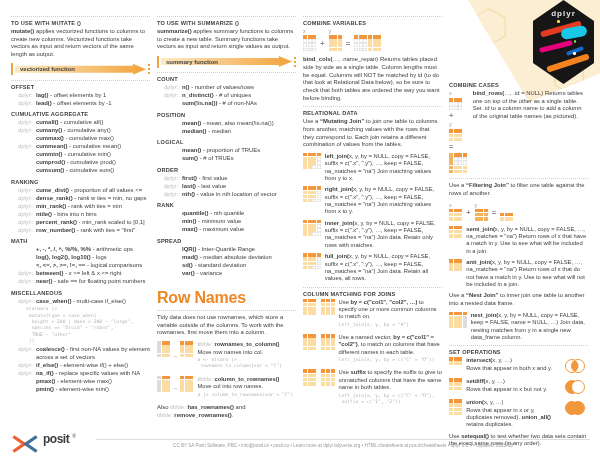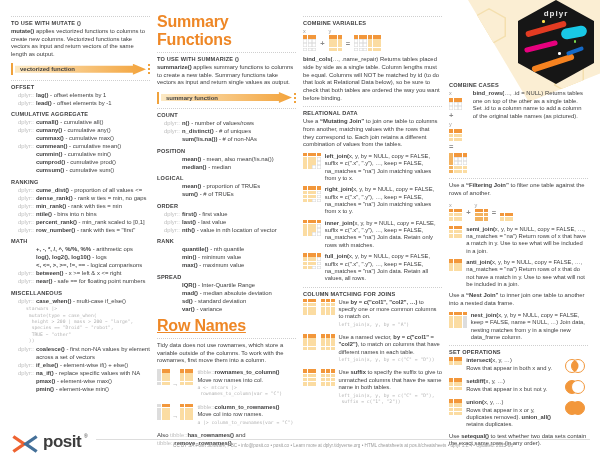--- a/index.html
+++ b/index.html
@@ -5,39 +5,39 @@
   html,body{margin:0;padding:0;background:#ffffff;}
   .page{position:relative;width:600px;height:463px;background:#fff;overflow:hidden;
         font-family:"Liberation Sans",sans-serif;color:#404041;}
   
   .corner{position:absolute;top:0;right:0;width:132px;height:102px;
           background:#FBEED3;clip-path:polygon(0 0,100% 0,100% 72%,46% 100%,0 0);z-index:0;}
   .hexbg{position:absolute;clip-path:polygon(50% 0,100% 25%,100% 75%,50% 100%,0 75%,0 25%);background:#F4DFAE;}
   .hexbg .inner{position:absolute;inset:1.5px;clip-path:polygon(50% 0,100% 25%,100% 75%,50% 100%,0 75%,0 25%);background:#FBEED3;}
   .hb1{left:4px;top:8px;width:34px;height:38px;}
   .hb2{left:86px;top:60px;width:30px;height:34px;}
-  .hexsticker{position:absolute;right:6px;top:0px;width:76px;height:84px;background:#161616;
+  .hexsticker{position:absolute;right:6px;top:0px;width:61px;height:84px;background:#161616;
           clip-path:polygon(50% 0,100% 25%,100% 75%,50% 100%,0 75%,0 25%);z-index:1;}
   .hexlabel{position:absolute;top:9px;left:0;right:0;text-align:center;color:#e4e4e4;
           font-size:8px;letter-spacing:1px;font-weight:bold;}
   .plier{position:absolute;border-radius:4px;}
   .p1{width:42px;height:6px;background:#E23B22;left:7px;top:26px;transform:rotate(-16deg);}
   .p2{width:26px;height:11px;background:#19C8E6;right:7px;top:27px;border-radius:7px;transform:rotate(-10deg);}
   .p3{width:34px;height:5px;background:#E6007E;left:6px;top:44px;transform:rotate(-14deg);}
   .p4{width:44px;height:6px;background:#F58220;left:13px;top:60px;transform:rotate(-18deg);}
   .p5{width:18px;height:4px;background:#1469C7;right:10px;top:49px;transform:rotate(-20deg);}
   .dot{position:absolute;width:2.5px;height:2.5px;border-radius:50%;}
   .d1{background:#ffe14d;left:24px;top:20px;}
   .d2{background:#7ad94d;right:18px;top:40px;}
   .d3{background:#ffffff;left:40px;top:52px;}
   
   .cols{position:absolute;top:13px;left:11px;right:11px;display:flex;gap:7px;z-index:2;}
   .col{flex:0 0 139px;width:139px;}
   h1{font-size:16px;font-weight:600;color:#EE8726;margin:0 0 3px;letter-spacing:-.2px;}
-  h1.h1-2{margin-top:4px;text-decoration:underline;}
+  h1.h1-2{margin-top:12px;}
   .rule{border-top:1px dotted #cfcfcf;margin:3px 0 3px;}
   .subhead,.sec-head{font-size:5.6px;font-weight:bold;color:#3E3E3F;margin:3px 0 2px;letter-spacing:.2px;}
   .intro,.body{font-size:5.9px;line-height:1.3;margin:0 0 4px;}
   .flow{display:flex;align-items:center;height:13px;margin:2px 0 4px;}
   .dashv{border-left:2px dashed #F0A23C;height:12px;margin-right:2px;}
   .arrowbar{flex:1;height:11px;background:linear-gradient(90deg,#FCE9C4,#F3A33B);
             clip-path:polygon(0 18%,90% 18%,90% 0,100% 50%,90% 100%,90% 82%,0 82%);
             display:flex;align-items:center;}
   .arrowlabel{font-size:6px;font-weight:bold;padding-left:5px;color:#3E3E3F;}
   .dotv{border-left:2px dotted #F0A23C;height:10px;margin-left:2px;}
@@ -68,21 +68,21 @@
   .rn-arrow::before{content:"→";}
   .rn-arrow{font-size:6px;color:#8a8a8a;}
   .rntext{font-size:5.8px;line-height:1.3;flex:1;}
   .setop{display:flex;gap:4px;margin-bottom:4px;align-items:flex-start;}
   .sotext{flex:1;font-size:5.8px;line-height:1.27;}
   .venn{flex:0 0 auto;margin-top:1px;}
   .col4{padding-top:66px;}
   
   .footer{position:absolute;left:10px;right:10px;bottom:5px;height:32px;z-index:2;}
   .posit-logo{position:absolute;left:0;bottom:3px;display:flex;align-items:flex-start;gap:3px;}
-  .posit-text{font-size:17px;font-weight:bold;color:#3d3d3d;letter-spacing:-.5px;line-height:1;}
+  .posit-text{font-size:12px;font-weight:bold;color:#3d3d3d;letter-spacing:-.5px;line-height:1;}
   .reg{font-size:5px;color:#3d3d3d;}
   .footer-text{position:absolute;left:86px;right:0;bottom:10px;border-top:1px solid #ddd;
                padding-top:3px;font-size:4.6px;color:#9a9a9a;text-align:center;}
 </style>
 </head>
 <body>
 
 <div class="page">
 
   <div class="corner">
@@ -282,21 +282,20 @@
                 <div class="item">
                   <span class="prefix"></span><span class="fn">pmin()</span><span> - element-wise min()</span>
                   
                 </div>
               </div>
           </div>
         </div>
     </section>
 
     <section class="col">
-      <h1>Summary Functions</h1>
       <div class="rule"></div>
       <div class="subhead">TO USE WITH SUMMARIZE ()</div>
       <p class="intro"><b>summarize()</b><span> applies summary functions to columns to create a new table. Summary functions take vectors as input and return single values as output.</span></p>
       <div class="flow">
         <span class="dashv"></span>
         <div class="arrowbar">
             <span class="arrowlabel">summary function</span>
           </div>
         <span class="dotv"></span>
       </div>

